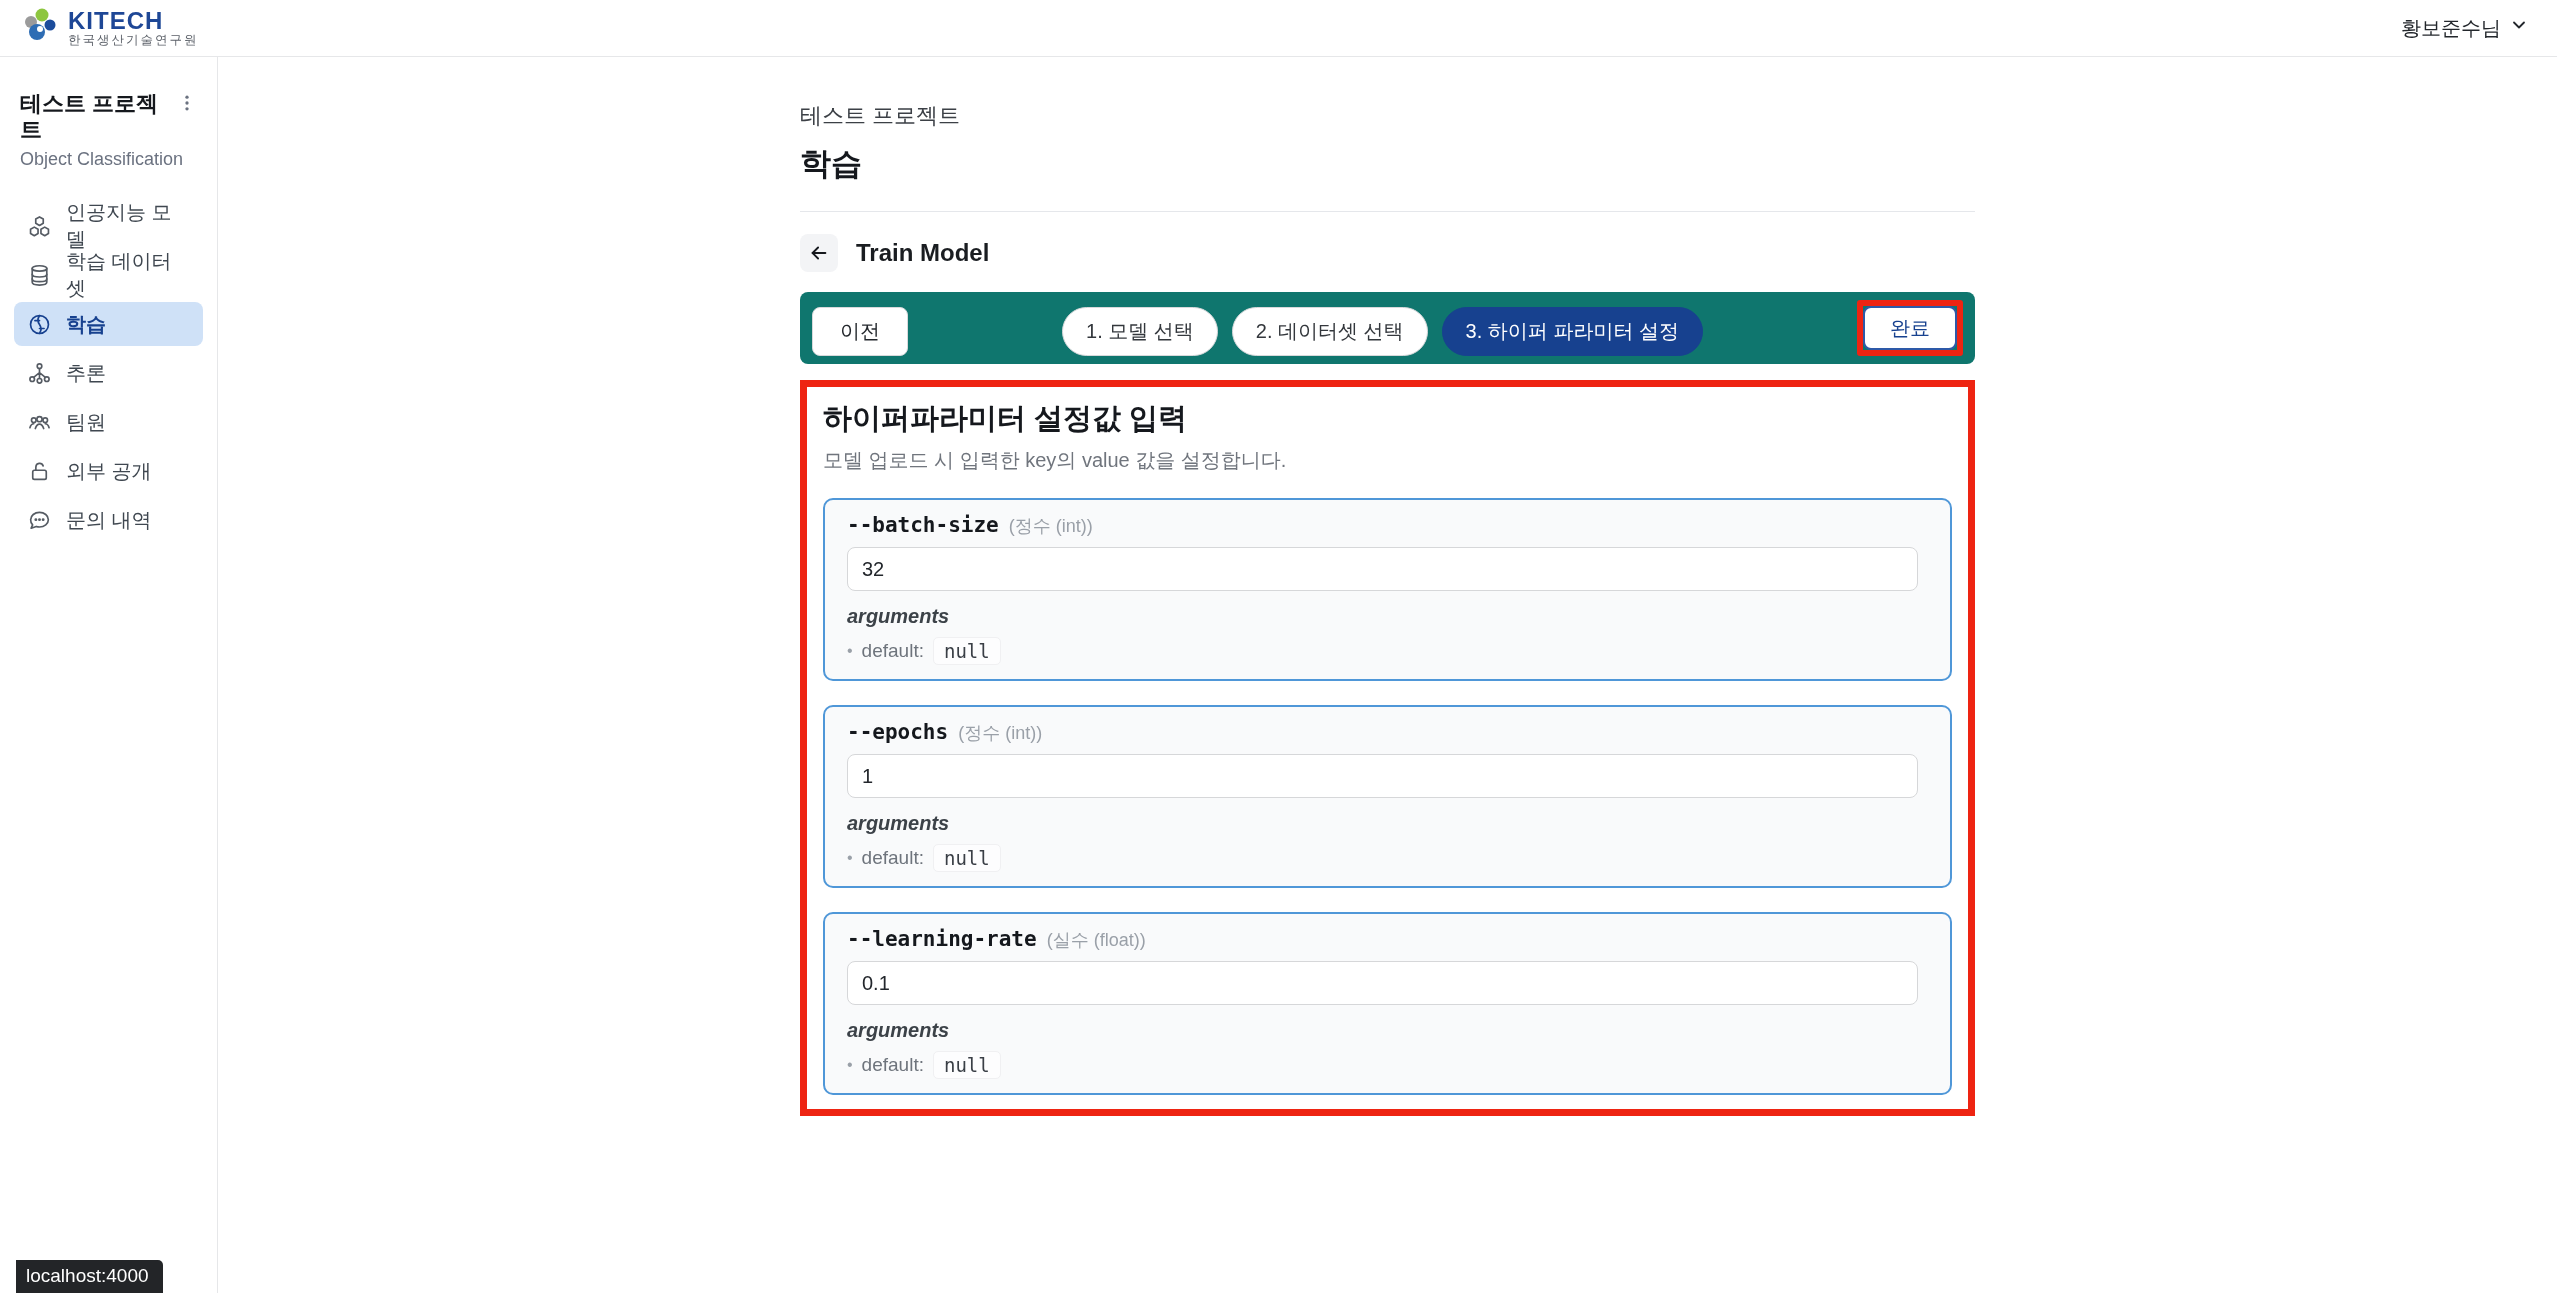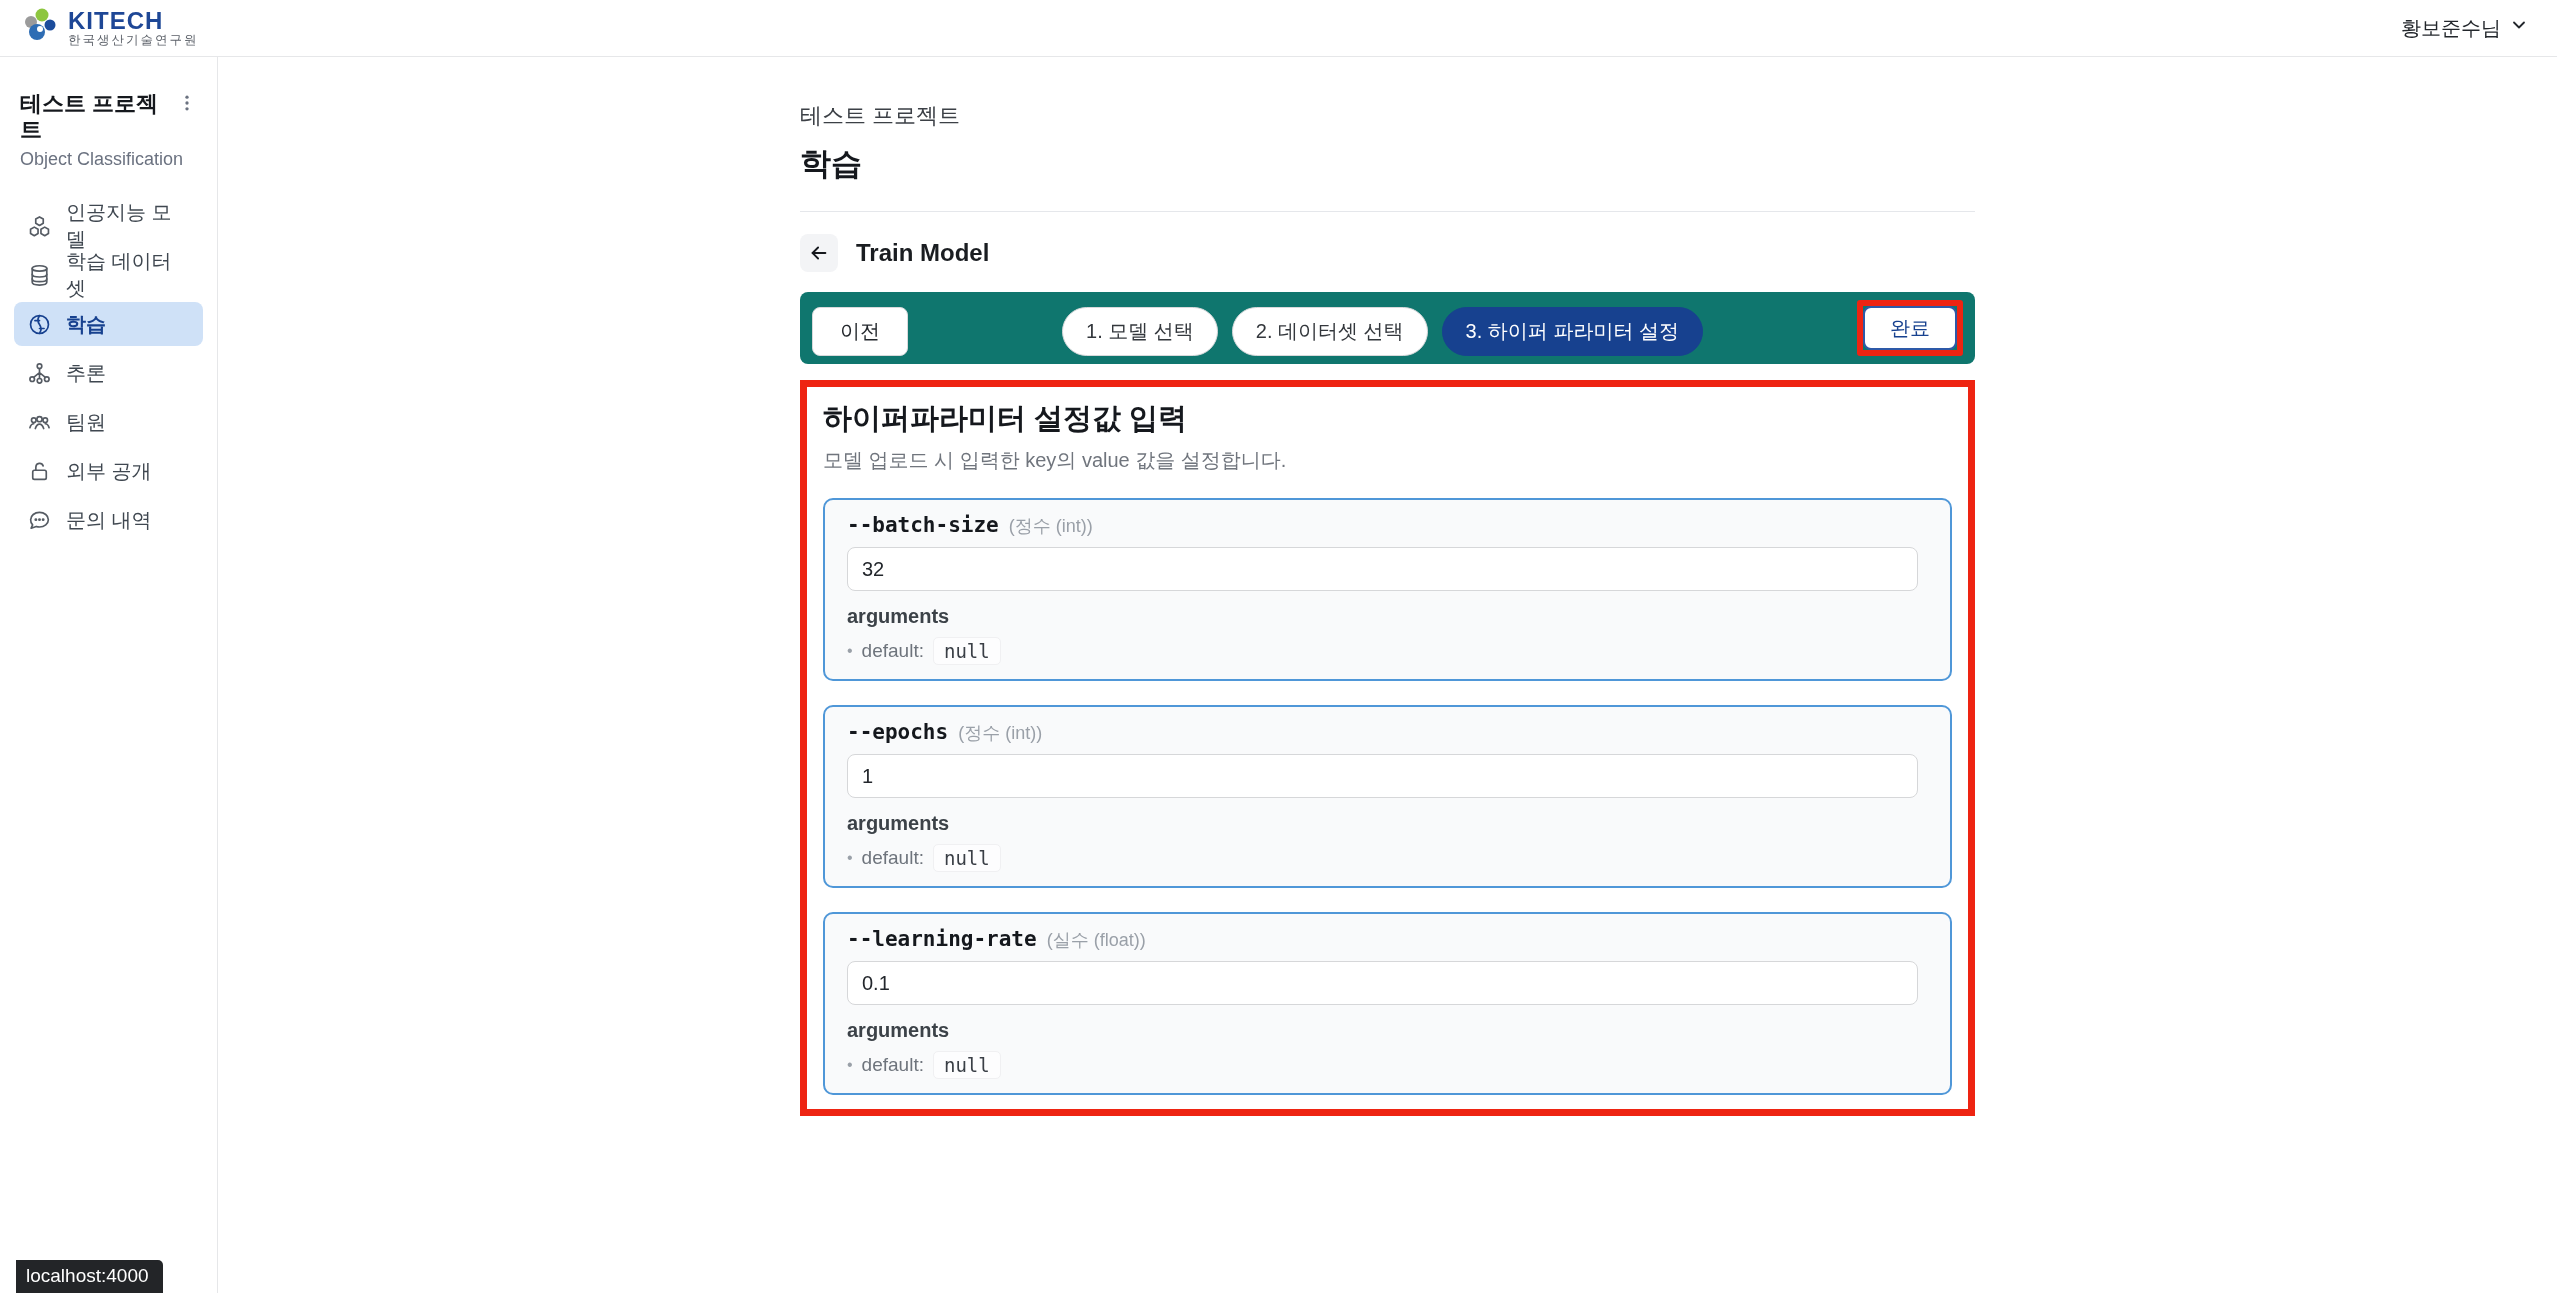--- a/index.html
+++ b/index.html
@@ -60,21 +60,21 @@
   .btn-complete{background:#fff;border:2px solid #2d59a8;border-radius:8px;padding:9px 25px;font-size:20px;font-weight:500;color:var(--navy);line-height:22px;}
 
   .form-annotation{margin-top:16px;border:7px solid var(--red);padding:12px 16px 14px 16px;}
   .form-title{font-size:29px;font-weight:bold;color:#15181d;}
   .form-subtitle{font-size:20px;color:#70757d;margin-top:8px;}
   .param-card{margin-top:24px;border:2px solid var(--card-border);border-radius:10px;background:var(--card-bg);padding:13px 32px 14px 22px;}
   .param-head{display:flex;align-items:baseline;gap:10px;}
   .param-name{font-family:"DejaVu Sans Mono","Liberation Mono",monospace;font-size:21px;font-weight:bold;color:#15181d;}
   .param-hint{font-size:18px;color:#9aa0a8;}
   .param-input{display:block;width:100%;height:44px;margin-top:9px;border:1px solid #d6d7d9;border-radius:8px;background:#fff;padding:0 14px;font-size:20px;color:#23272c;font-family:inherit;}
-  .args-label{margin-top:14px;font-size:20px;font-weight:bold;color:#3c4248;}
+  .args-label{margin-top:14px;font-size:20px;font-weight:bold;color:#3c4248;font-style:italic;}
   .default-row{margin-top:9px;display:flex;align-items:center;gap:9px;font-size:19px;color:#6e747c;}
   .default-row .bullet{font-size:16px;color:#9aa0a8;}
   .null-chip{font-family:"DejaVu Sans Mono","Liberation Mono",monospace;font-size:19px;color:#3a3f46;background:#fdfdfe;border:1px solid #f0f0f2;border-radius:5px;padding:2px 10px;}
 
   
   .status-tooltip{position:absolute;left:16px;bottom:0;background:#232528;color:#fff;font-size:19px;padding:5px 14px 6px 10px;border-top-right-radius:5px;z-index:10;}
 </style>
 </head>
 <body>
 

